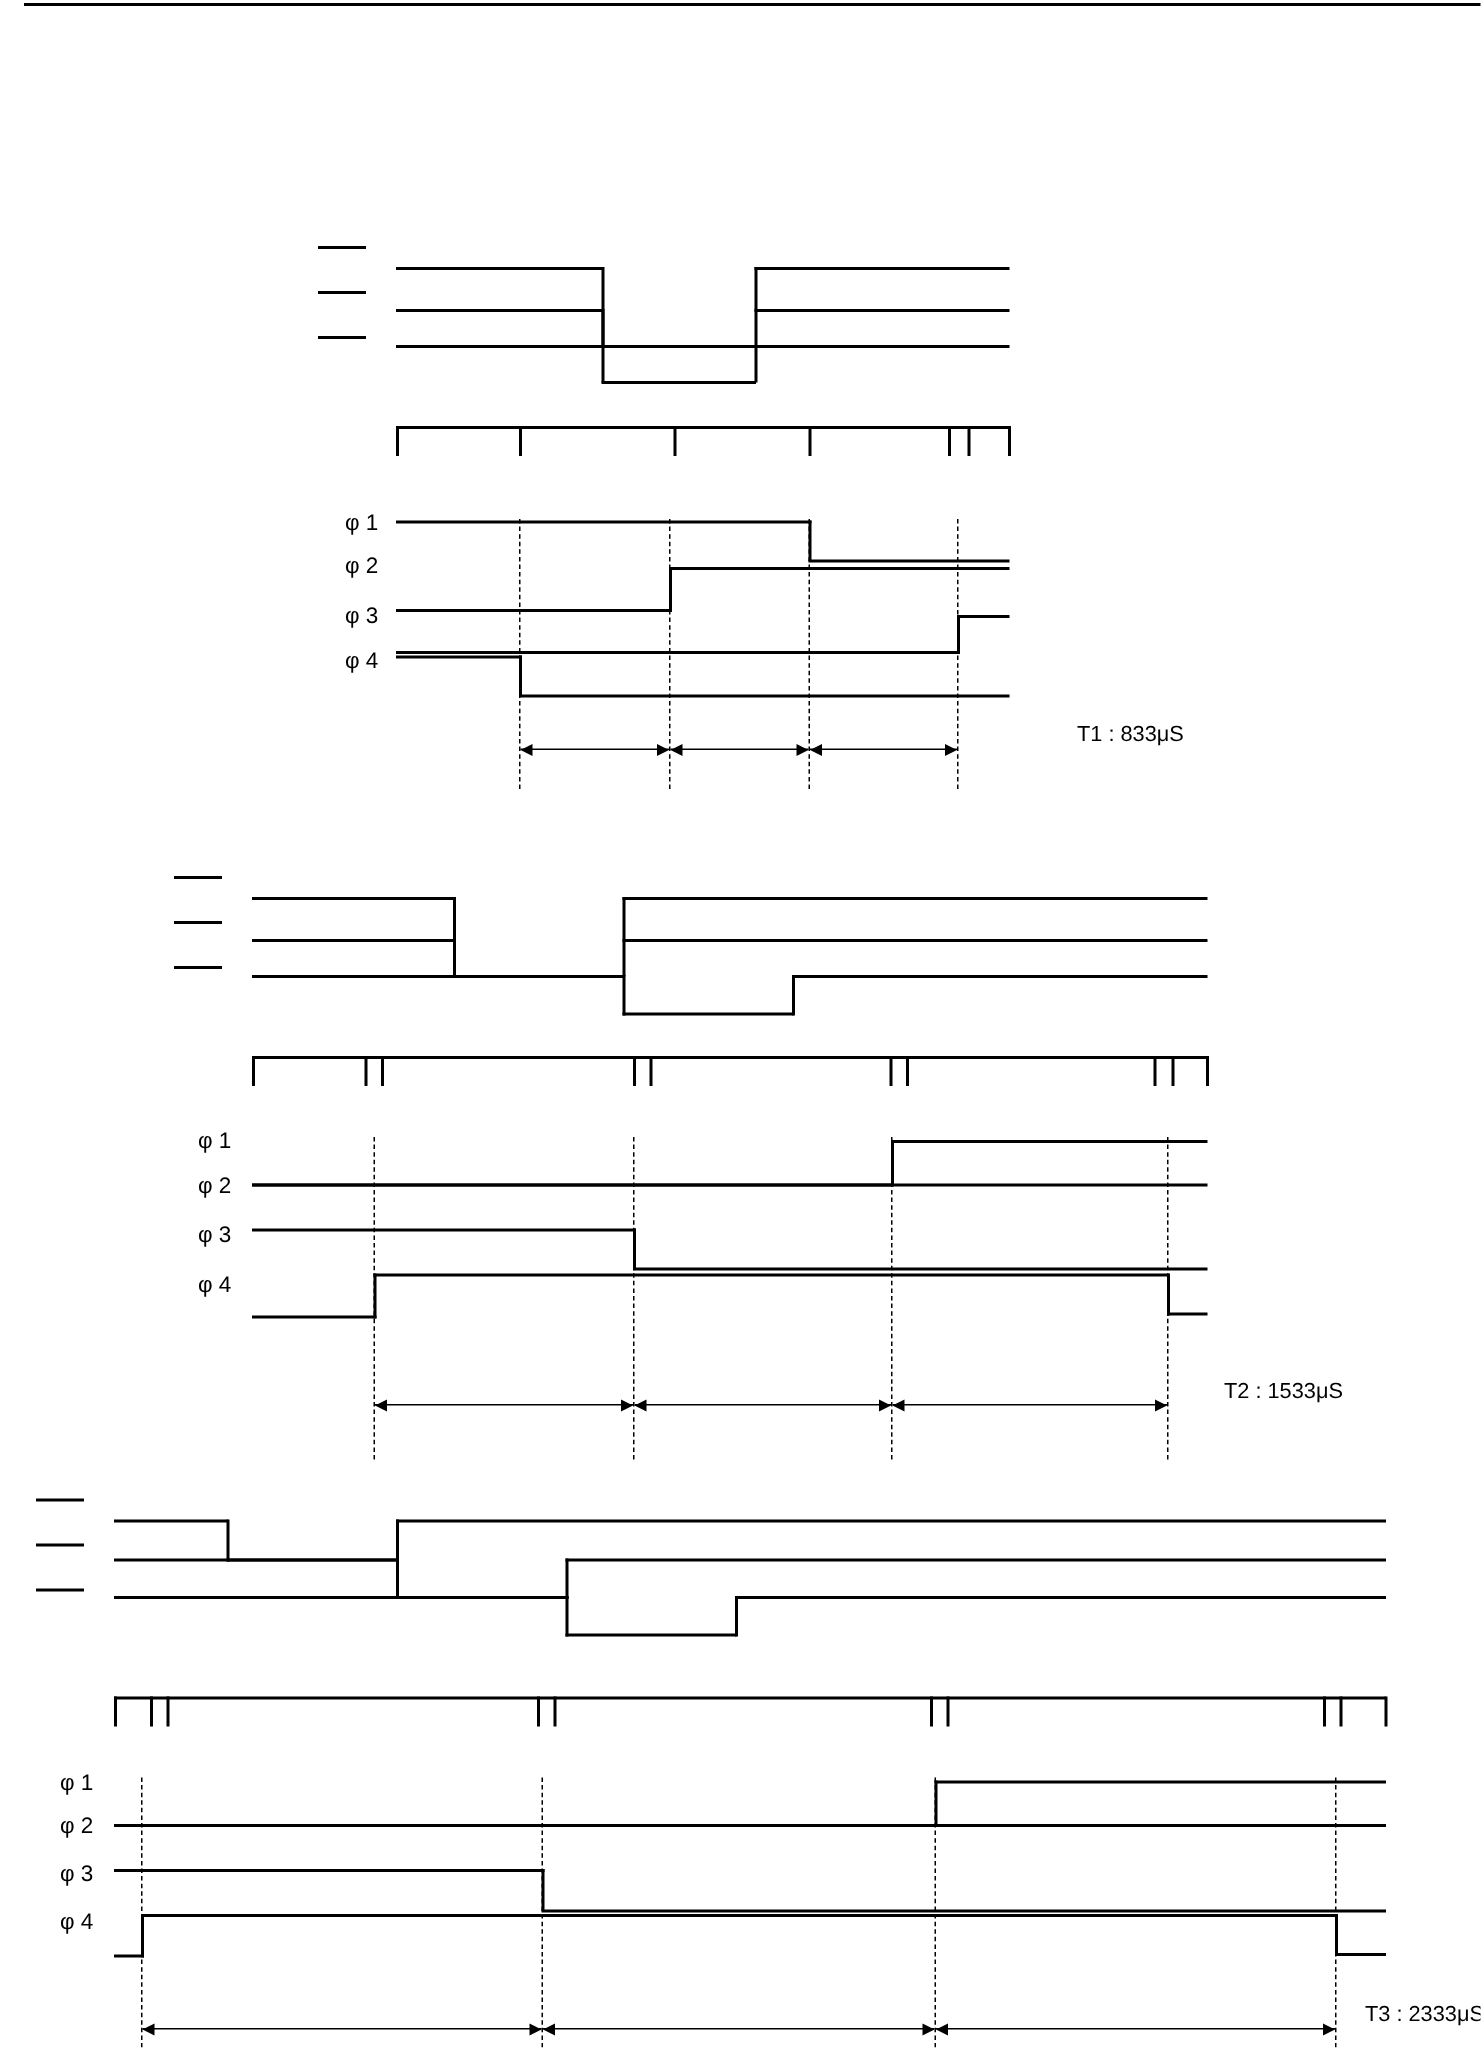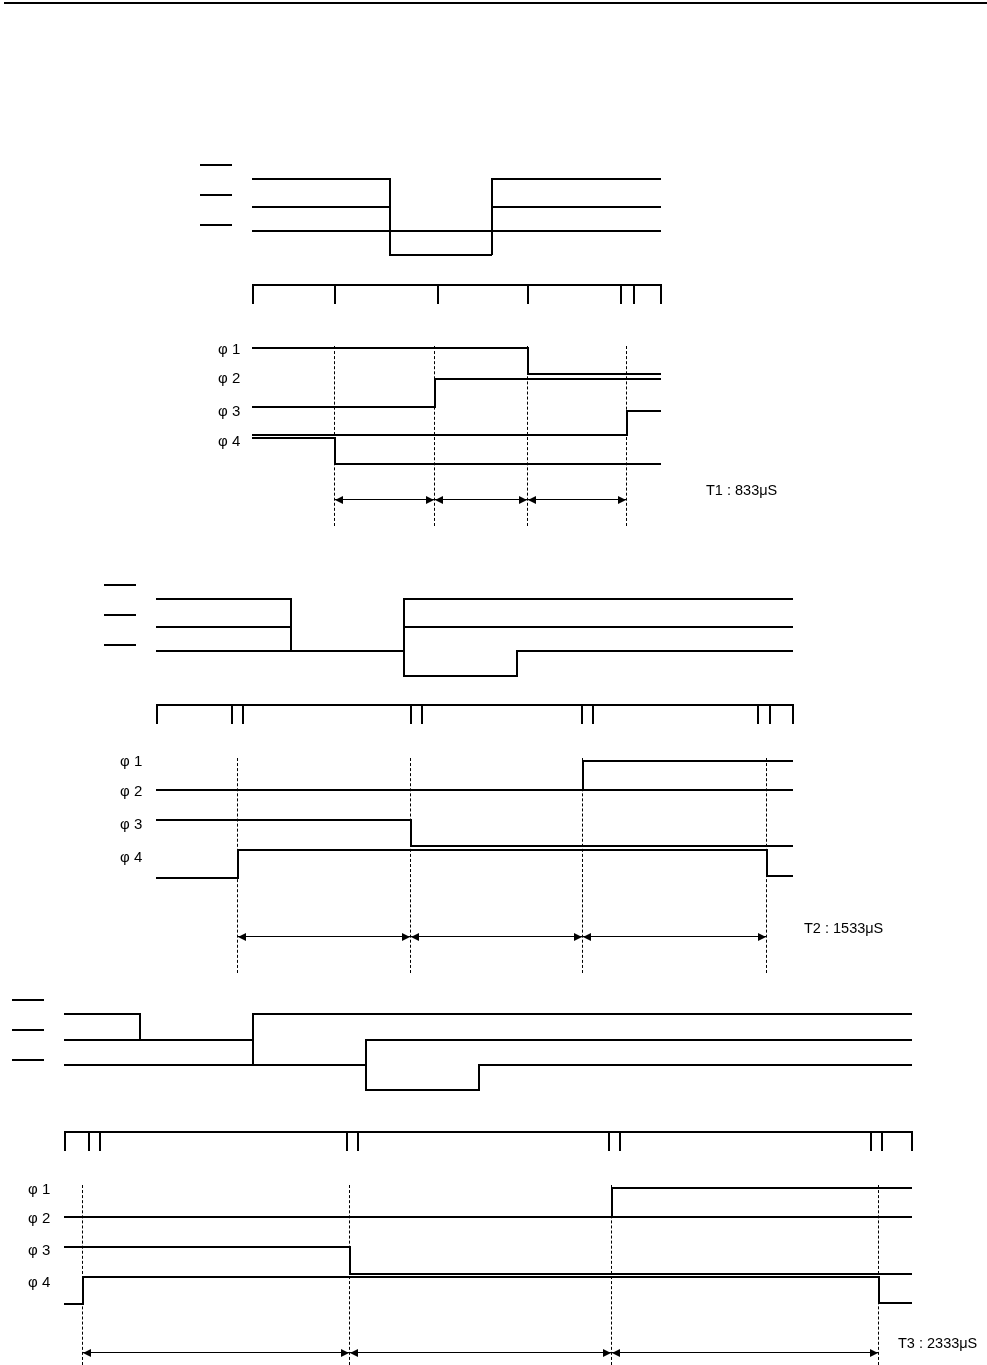--- a/index.html
+++ b/index.html
@@ -10,21 +10,21 @@
   body {
     width: 987px;
     height: 1365px;
     position: relative;
     font-family: "Liberation Sans", sans-serif;
     color: #000000;
     overflow: hidden;
   }
   .page {
     position: absolute;
-    left: 4px; top: 0;
+    left: 16px; top: 0;
     width: 858px;
     height: 1365px;
     text-decoration: underline;
   }
   
   .top-rule {
     position: absolute;
     left: 0;
     top: 2px;
     width: 987px;

